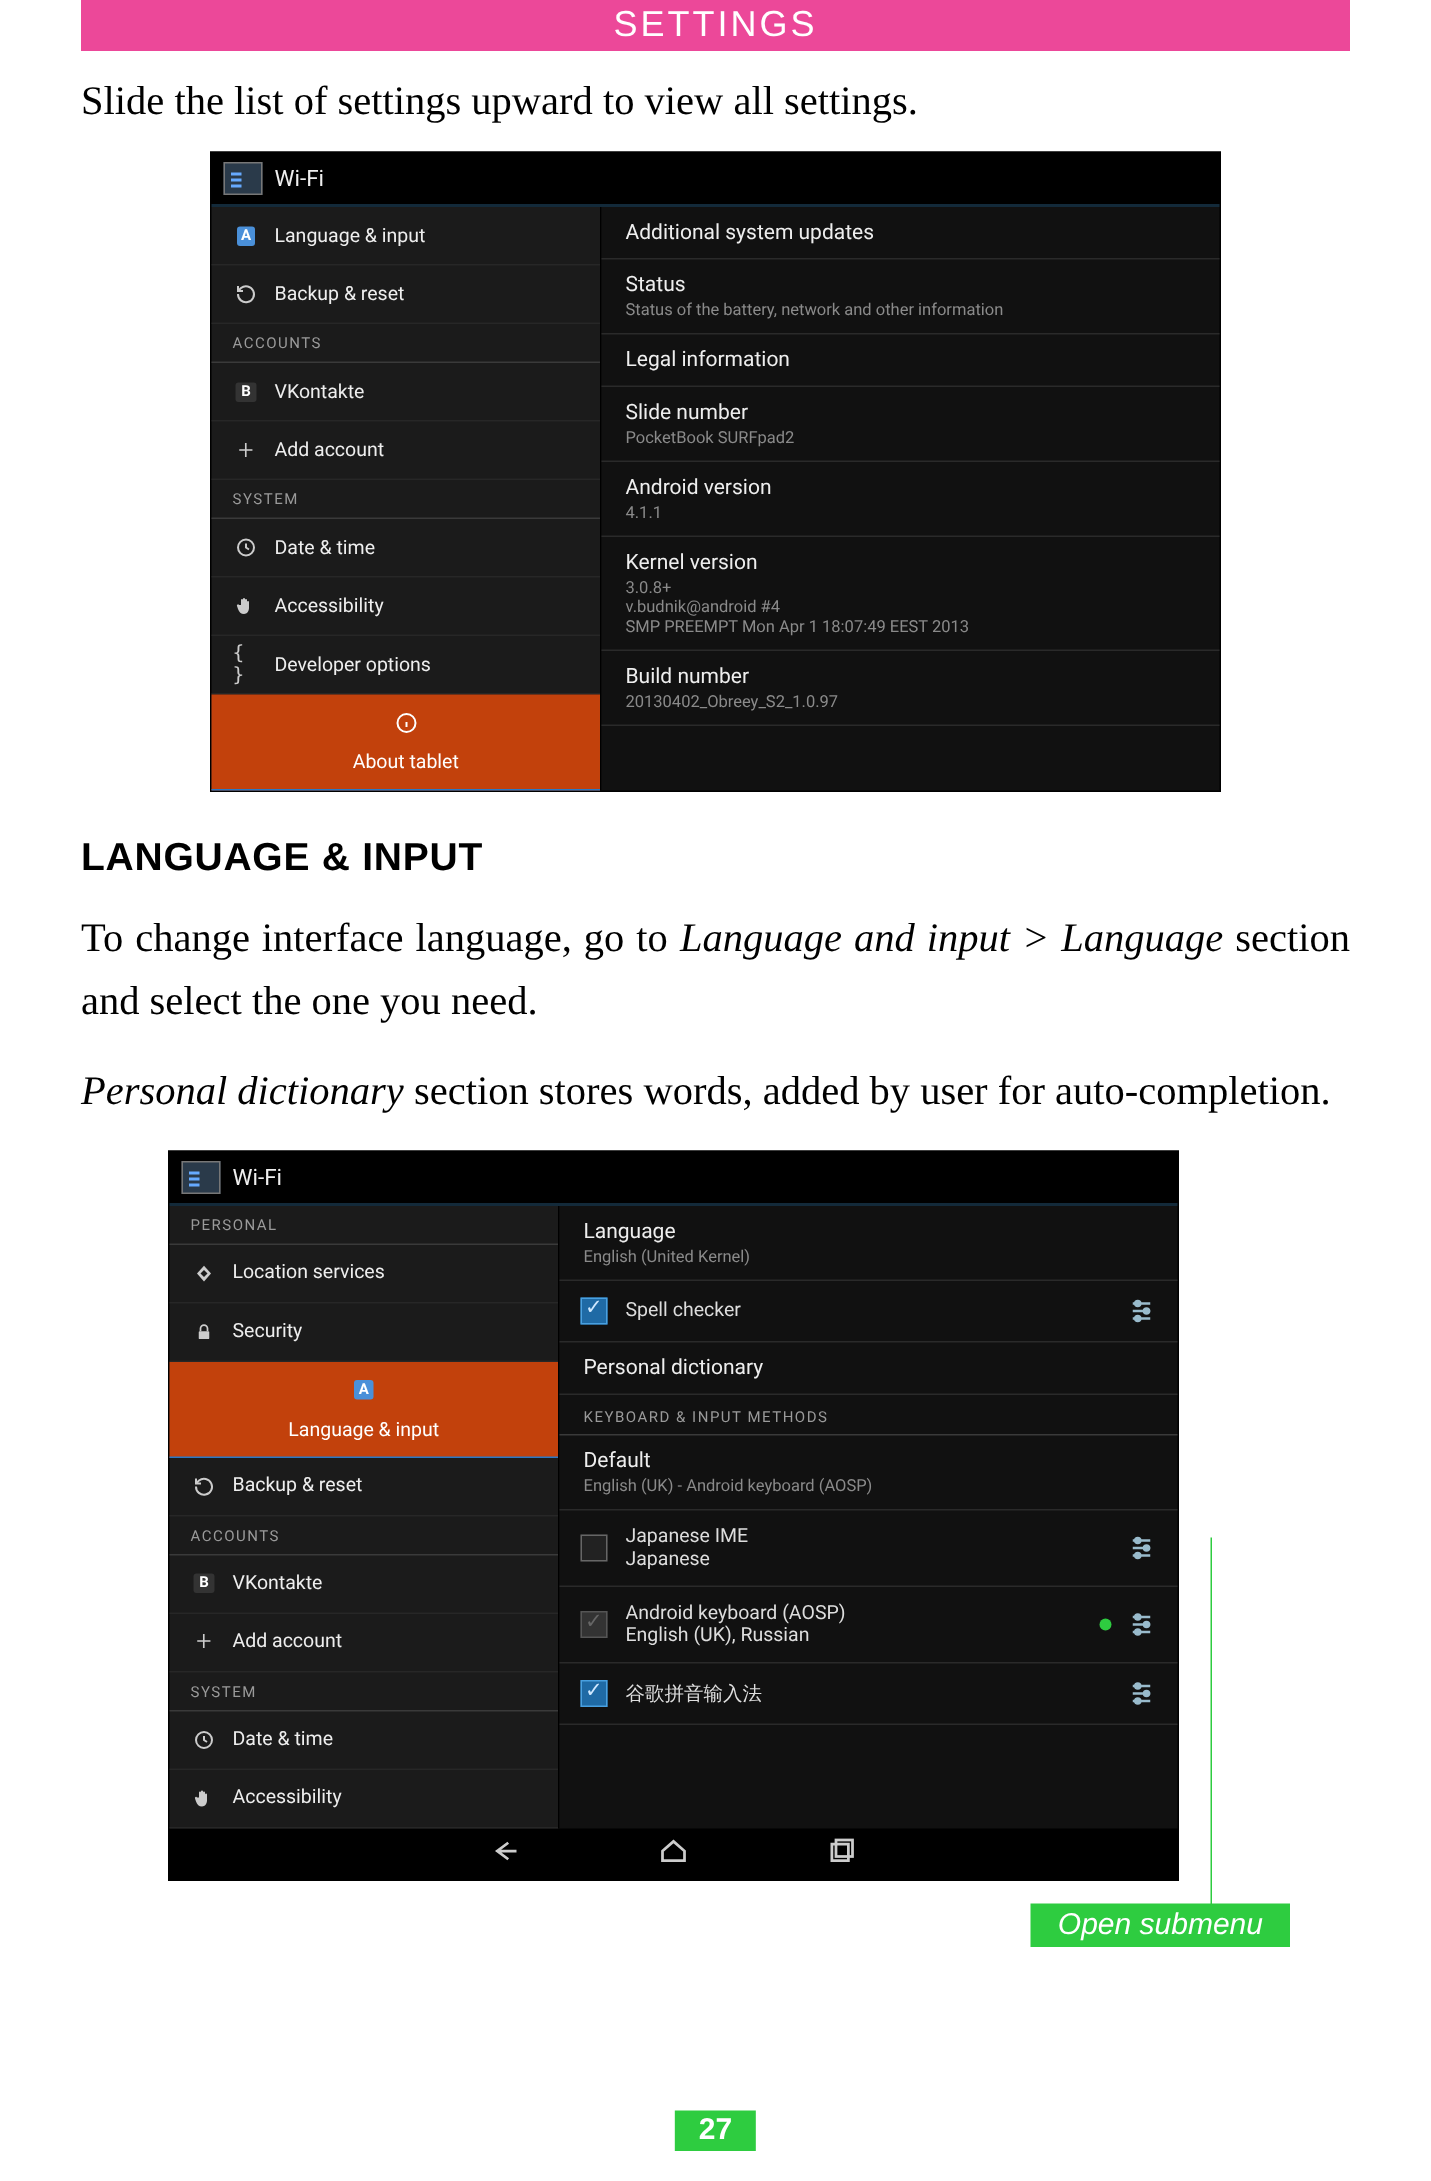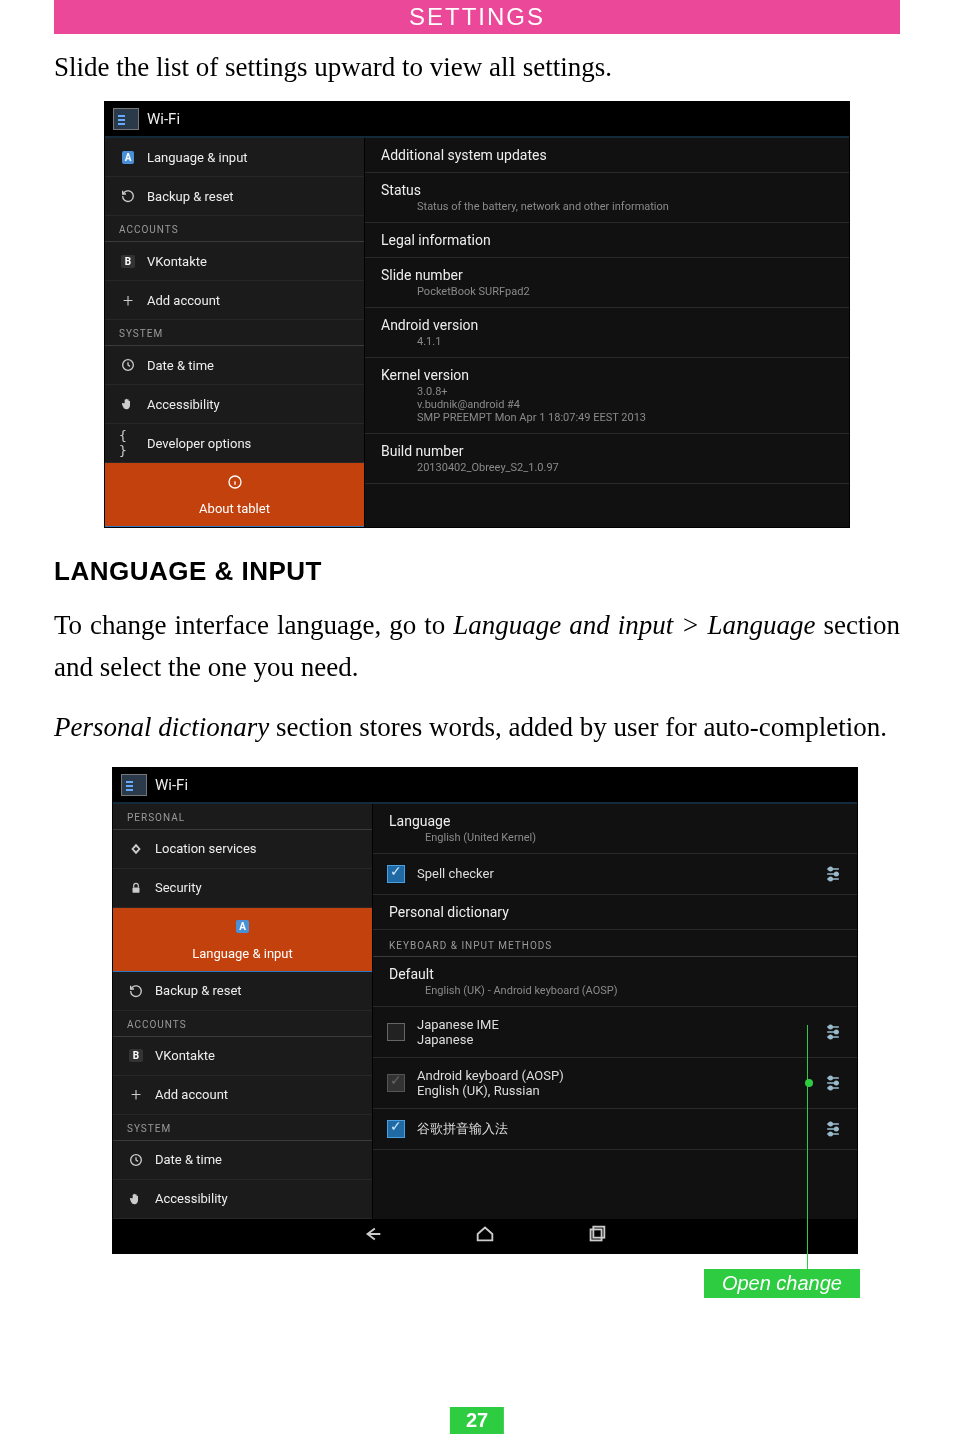--- a/index.html
+++ b/index.html
@@ -31,21 +31,21 @@
     font-family: "Segoe UI", Arial, sans-serif;
     font-weight: bold;
     font-size: 26px;
     letter-spacing: 0.5px;
   }
   .para { margin: 0 54px 18px 54px; font-size: 27px; line-height: 1.55; text-align: justify; }
   .italic { font-style: italic; }
   
   .shot {
     margin: 14px auto 10px auto;
-    width: 746px;
+    width: 674px;
     background: #000;
     border: 1px solid #000;
     font-family: "Roboto", Arial, sans-serif;
     color: #ddd;
     font-size: 13px;
     position: relative;
   }
   .shot-titlebar {
     display: flex;
     align-items: center;
@@ -102,21 +102,21 @@
     display: inline-flex;
     align-items: center;
     justify-content: center;
     color: #ccc;
   }
   .detail-item {
     padding: 9px 16px;
     border-bottom: 1px solid #2a2a2a;
   }
   .detail-item .primary { color: #eee; font-size: 14px; }
-  .detail-item .secondary { color: #8a8a8a; font-size: 11px; margin-top: 2px; margin-left: 36px; }
+  .detail-item .secondary { color: #8a8a8a; font-size: 11px; margin-top: 2px; }
   .detail-header {
     color: #9a9a9a;
     font-size: 10px;
     letter-spacing: 1px;
     padding: 10px 16px 5px 16px;
     border-bottom: 1px solid #3a3a3a;
   }
   .detail-row {
     display: flex;
     align-items: center;
@@ -458,16 +458,16 @@
       <span><svg viewBox="0 0 24 24" fill="none" stroke="#ccc" stroke-width="2">
             <path d="M4 12 L12 5 L20 12 V19 H4 Z"></path>
           </svg></span>
       <span><svg viewBox="0 0 24 24" fill="none" stroke="#ccc" stroke-width="2">
             <rect x="5" y="7" width="12" height="12"></rect>
             <rect x="8" y="4" width="12" height="12"></rect>
           </svg></span>
     </div>
   </div>
   <div class="callout-line" style="left:695px; top:258px; bottom:-38px;"></div>
-  <div class="callout-label" style="right:-18px; bottom:-44px;">Open change</div>
+  <div class="callout-label" style="right:-18px; bottom:-44px;">Open submenu</div>
 </div>
 
 <div class="page-num-box">27</div>
 
 </body></html>

